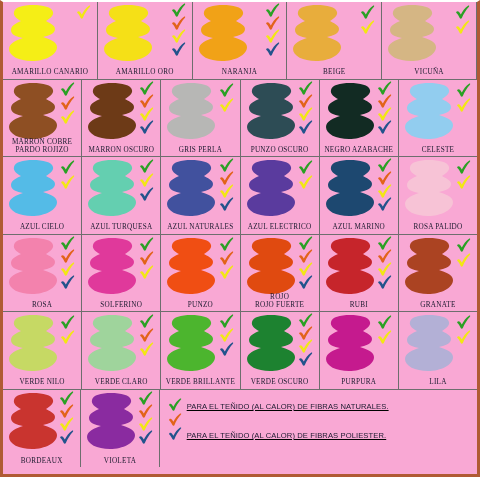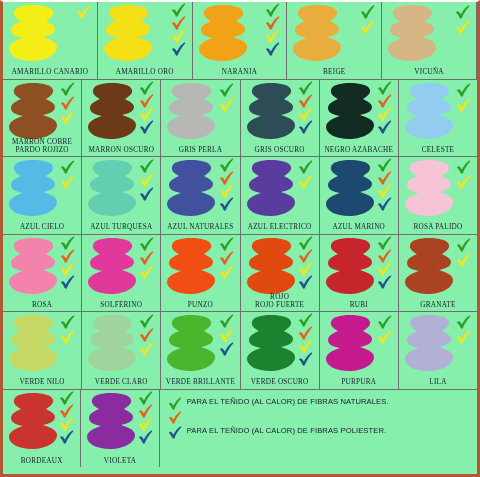--- a/index.html
+++ b/index.html
@@ -11,21 +11,21 @@
     width: 480px;
     height: 477px;
     font-family: "Liberation Sans", sans-serif;
     overflow: hidden;
   }
   #chart-root {
     position: relative;
     width: 480px;
     height: 477px;
     box-sizing: border-box;
-    background: #86efac;
+    background: #f9a8d4;
     border-left: 3px solid #b05a34;
     border-right: 3px solid #b05a34;
     border-top: 2px solid #ffffff;
     border-bottom: 3px solid #b05a34;
   }
   .grid {
     position: absolute;
     left: 0;
     top: 0;
     width: 474px;
@@ -104,22 +104,23 @@
   }
   .legend-box {
     flex: 1 1 0;
     position: relative;
     padding: 7px 0 0 8px;
     box-sizing: border-box;
   }
   .legend-item {
     display: flex;
     flex-direction: row;
-    align-items: flex-start;
+    align-items: flex-end;
     height: 14.5px;
+    text-decoration: underline;
   }
   .legend-check {
     width: 14px;
     height: 13px;
     flex: 0 0 auto;
     margin-right: 5px;
   }
   .legend-text {
     font-size: 7.6px;
     color: #1a1a2e;
@@ -296,21 +297,21 @@
             <svg viewBox="0 0 16 15" class="check">
               <path d="M1.4 7.2 C2.6 6.2 3.6 6.6 4.6 7.9 L6.2 10.1 C8.2 6.3 10.6 3.0 13.9 0.7 C14.8 0.2 15.6 0.8 14.9 1.8 C11.7 5.4 9.0 9.6 7.3 14.0 C6.6 15.0 5.5 14.8 5.0 13.9 C4.0 11.7 2.8 9.6 1.2 8.3 Z" fill="#e2631a"></path>
             </svg>
             <svg viewBox="0 0 16 15" class="check">
               <path d="M1.4 7.2 C2.6 6.2 3.6 6.6 4.6 7.9 L6.2 10.1 C8.2 6.3 10.6 3.0 13.9 0.7 C14.8 0.2 15.6 0.8 14.9 1.8 C11.7 5.4 9.0 9.6 7.3 14.0 C6.6 15.0 5.5 14.8 5.0 13.9 C4.0 11.7 2.8 9.6 1.2 8.3 Z" fill="#f2e714"></path>
             </svg>
             <svg viewBox="0 0 16 15" class="check">
               <path d="M1.4 7.2 C2.6 6.2 3.6 6.6 4.6 7.9 L6.2 10.1 C8.2 6.3 10.6 3.0 13.9 0.7 C14.8 0.2 15.6 0.8 14.9 1.8 C11.7 5.4 9.0 9.6 7.3 14.0 C6.6 15.0 5.5 14.8 5.0 13.9 C4.0 11.7 2.8 9.6 1.2 8.3 Z" fill="#23538c"></path>
             </svg>
           </div>
-          <div class="cell-label">GRIS OSCURO</div>
+          <div class="cell-label">PUNZO OSCURO</div>
         </div>
         <div class="cell">
           <div class="swatch-wrap">
             <svg viewBox="0 0 52 58" class="swatch" preserveAspectRatio="none">
               <path d="M26 1 C36 1 45 3 46 8 C47 12 42 15 39 17 C42 19 48 21 48 25 C48 30 41 32 36 33 C41 35 50 37 50 43 C50 51 38 57 25 57 C12 57 2 52 2 45 C2 39 10 36 16 34 C10 33 4 31 4 26 C4 21 10 19 14 17 C10 15 6 12 7 8 C8 3 16 1 26 1 Z" fill="#122b23"></path>
             </svg>
           </div>
           <div class="checks c4">
             <svg viewBox="0 0 16 15" class="check">
               <path d="M1.4 7.2 C2.6 6.2 3.6 6.6 4.6 7.9 L6.2 10.1 C8.2 6.3 10.6 3.0 13.9 0.7 C14.8 0.2 15.6 0.8 14.9 1.8 C11.7 5.4 9.0 9.6 7.3 14.0 C6.6 15.0 5.5 14.8 5.0 13.9 C4.0 11.7 2.8 9.6 1.2 8.3 Z" fill="#2aa024"></path>

